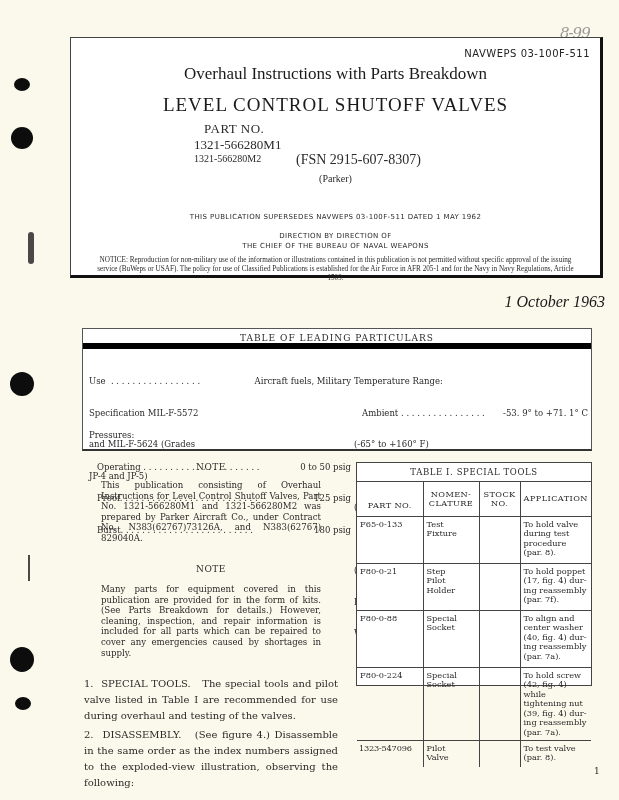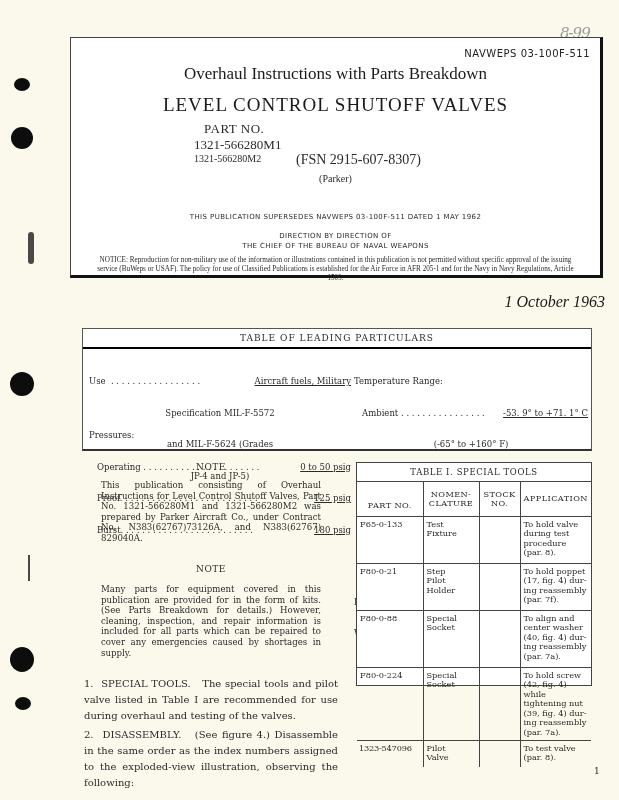--- a/index.html
+++ b/index.html
@@ -38,28 +38,28 @@
     .pn1 { position: absolute; left: 123px; top: 99px; font-family: "Liberation Serif", serif; font-size: 13px; }
     .pn2 { position: absolute; left: 123px; top: 115px; font-family: "Liberation Serif", serif; font-size: 10px; }
     .fsn { position: absolute; left: 225px; top: 114px; font-family: "Liberation Serif", serif; font-size: 14px; }
     .parker { position: absolute; left: 0; width: 100%; top: 135px; text-align: center; font-family: "Liberation Serif", serif; font-size: 10px; }
     .supersedes { position: absolute; left: 0; width: 100%; top: 175px; text-align: center; font-family: "DejaVu Sans", sans-serif; font-size: 7px; letter-spacing: 0.4px; }
     .published { position: absolute; left: 0; width: 100%; top: 193px; text-align: center; font-family: "DejaVu Sans", sans-serif; font-size: 7px; letter-spacing: 0.4px; line-height: 10px; }
     .notice { position: absolute; left: 20px; right: 20px; top: 218px; text-align: center; font-family: "Liberation Serif", serif; font-size: 7.2px; line-height: 9px; }
     .date-line { position: absolute; right: 14px; top: 293px; font-family: "Liberation Serif", serif; font-style: italic; font-size: 16px; color: #1a1a1a; }
 
     .lp-box { position: absolute; left: 82px; top: 328px; width: 510px; height: 123px; background: #fff; border: 1px solid #555; border-bottom: 2px solid #333; }
-    .lp-title { height: 20px; line-height: 19px; text-align: center; border-bottom: 2px solid #000000; font-size: 9px; letter-spacing: 1px; }
+    .lp-title { height: 20px; line-height: 19px; text-align: center; border-bottom: 6px solid #000000; font-size: 9px; letter-spacing: 1px; }
     .lp-row { position: absolute; font-size: 8.5px; line-height: 10.5px; white-space: pre; }
     .lp-left { left: 6px; width: 262px; }
     .lp-right { left: 271px; width: 234px; }
     .lp-line { display: flex; justify-content: space-between; }
     .lp-line .lbl { white-space: pre; }
-    .lp-line .val { white-space: pre; text-decoration: underline; }
-    .right-align { text-align: center; }
+    .lp-line .val { white-space: pre; }
+    .right-align { text-align: left; }
 
     .note-head { position: absolute; font-size: 9px; letter-spacing: 0.5px; text-align: center; }
     .note-body { position: absolute; font-size: 8.6px; line-height: 10.6px; text-align: justify; }
     .para { position: absolute; left: 84px; width: 254px; font-size: 10px; line-height: 16px; text-align: justify; }
 
     .tools-box { position: absolute; left: 356px; top: 462px; width: 236px; height: 224px; background: #fff; border: 1px solid #444; border-right-width: 1.5px; border-bottom-width: 1.5px; }
     .tools-title { height: 19px; line-height: 18px; border-bottom: 1px solid #444; text-align: center; font-size: 8.5px; letter-spacing: 0.6px; }
     table.tools { border-collapse: collapse; width: 100%; font-size: 8.2px; }
     table.tools th, table.tools td { border-right: 1px solid #444; border-bottom: 1px solid #444; vertical-align: top; text-align: left; padding: 3px 3px 2px 3px; line-height: 9.6px; font-weight: normal; }
     table.tools th:last-child, table.tools td:last-child { border-right: none; }

